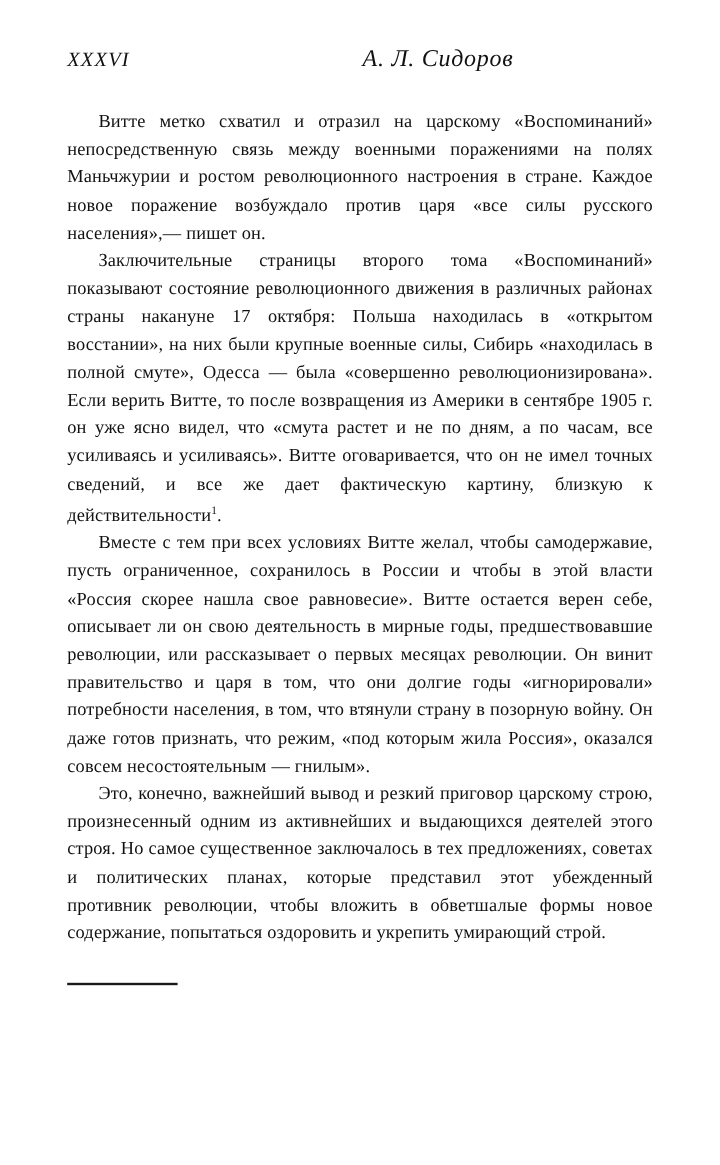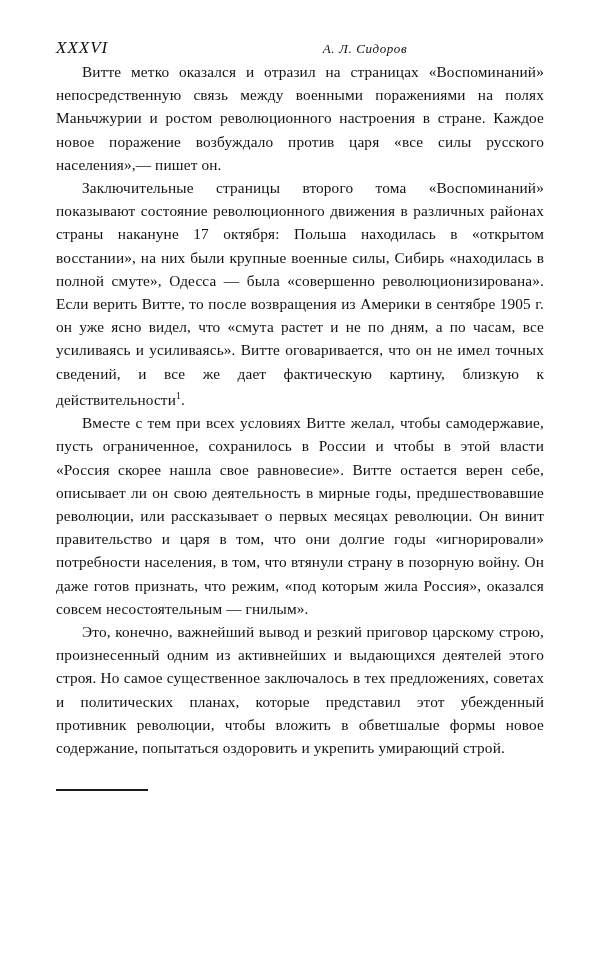--- a/index.html
+++ b/index.html
@@ -17,34 +17,35 @@
   .page {
     position: relative;
     width: 600px;
     height: 971px;
     box-sizing: border-box;
     padding: 38px 56px 0 56px;
   }
   .running-head {
     display: flex;
     align-items: baseline;
+    margin-bottom: 30px;
     height: 22px;
   }
   .folio {
     font-family: "Liberation Serif", serif;
     font-size: 17px;
     font-style: italic;
     letter-spacing: 1px;
     color: #111;
     width: 170px;
   }
   .head-author {
     flex: 1;
     text-align: center;
-    font-size: 13px;
+    font-size: 20px;
     font-style: italic;
     letter-spacing: 0.6px;
     color: #111;
     padding-right: 40px;
   }
   .body-text {
     font-size: 15.3px;
     line-height: 23.2px;
     text-align: justify;
     text-justify: inter-word;
@@ -85,21 +86,21 @@
 <body>
 
 <div class="page">
 
   <div class="running-head">
     <div class="folio">XXXVI</div>
     <div class="head-author">А. Л. Сидоров</div>
   </div>
 
   <div class="body-text">
-    <p>Витте метко оказался и отразил на страницах «Воспоминаний» непосредственную связь между военными поражениями на полях Маньчжурии и ростом революционного настроения в стране. Каждое новое поражение возбуждало против царя «все силы русского населения»,— пишет он.</p>
+    <p>Витте метко схватил и отразил на царскому «Воспоминаний» непосредственную связь между военными поражениями на полях Маньчжурии и ростом революционного настроения в стране. Каждое новое поражение возбуждало против царя «все силы русского населения»,— пишет он.</p>
     <p><span>Заключительные страницы второго тома «Воспоминаний» показывают состояние революционного движения в различных районах страны накануне 17 октября: Польша находилась в «открытом восстании», на них были крупные военные силы, Сибирь «находилась в полной смуте», Одесса — была «совершенно революционизирована». Если верить Витте, то после возвращения из Америки в сентябре 1905 г. он уже ясно видел, что «смута растет и не по дням, а по часам, все усиливаясь и усиливаясь». Витте оговаривается, что он не имел точных сведений, и все же дает фактическую картину, близкую к действительности</span><sup class="ref">1</sup>.</p>
     <p>Вместе с тем при всех условиях Витте желал, чтобы самодержавие, пусть ограниченное, сохранилось в России и чтобы в этой власти «Россия скорее нашла свое равновесие». Витте остается верен себе, описывает ли он свою деятельность в мирные годы, предшествовавшие революции, или рассказывает о первых месяцах революции. Он винит правительство и царя в том, что они долгие годы «игнорировали» потребности населения, в том, что втянули страну в позорную войну. Он даже готов признать, что режим, «под которым жила Россия», оказался совсем несостоятельным — гнилым».</p>
     <p>Это, конечно, важнейший вывод и резкий приговор царскому строю, произнесенный одним из активнейших и выдающихся деятелей этого строя. Но самое существенное заключалось в тех предложениях, советах и политических планах, которые представил этот убежденный противник революции, чтобы вложить в обветшалые формы новое содержание, попытаться оздоровить и укрепить умирающий строй.</p>
   </div>
 
   <div class="footnote-rule"></div>
 
 
 </div>
 

